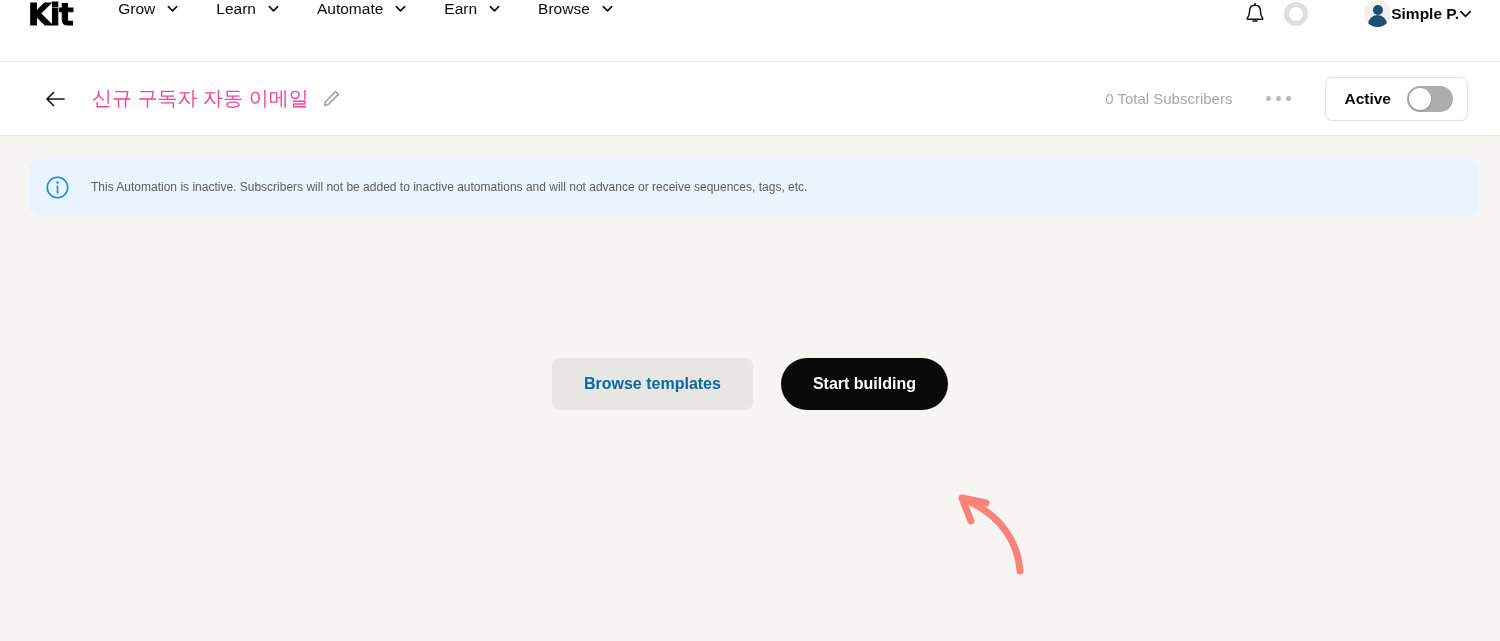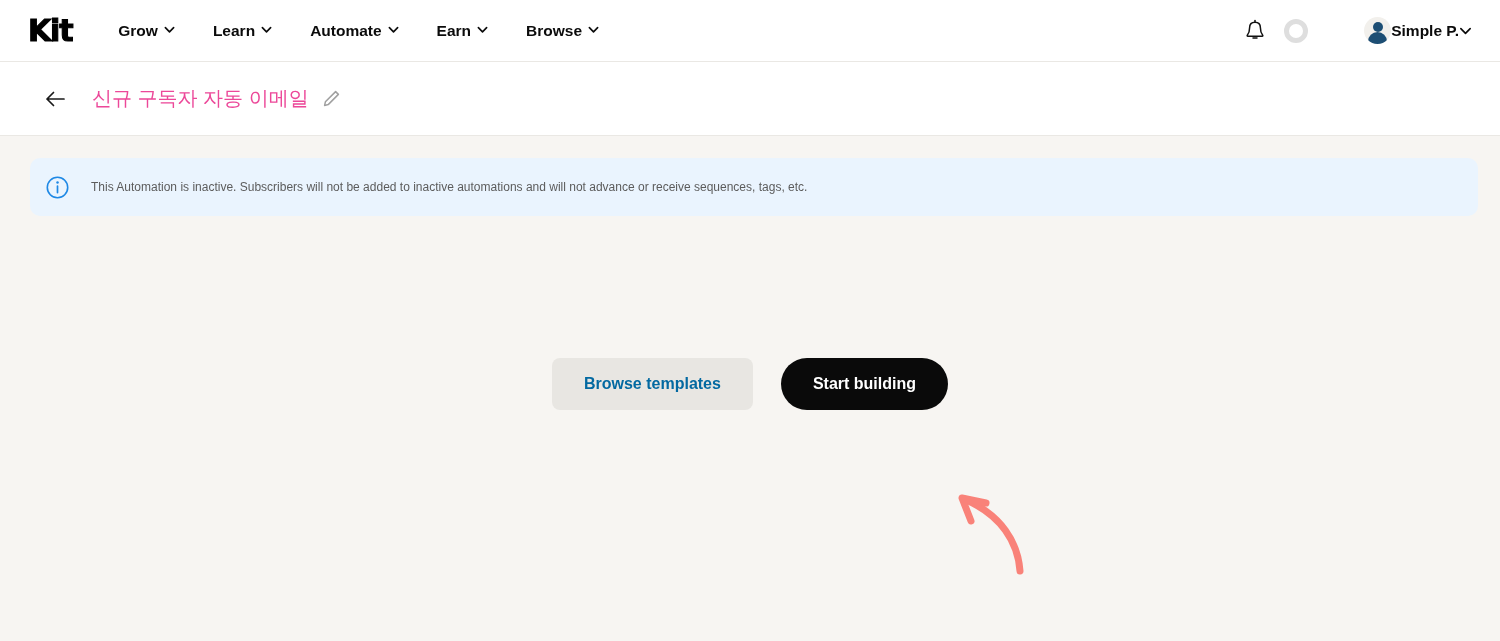--- a/index.html
+++ b/index.html
@@ -10,42 +10,42 @@
     font-family: "Liberation Sans", sans-serif;
     background: #F7F5F2;
   }
 
   
   .topbar {
     height: 62px;
     background: #ffffff;
     border-bottom: 1px solid #EAE8E4;
     display: flex;
-    align-items: center;
+    align-items: flex-start;
     padding: 0 30px 0 28px;
     position: relative;
   }
   .logo {
     font-size: 30px;
     font-weight: 900;
     letter-spacing: -1.2px;
     color: #000000;
     line-height: 1;
     font-family: "DejaVu Sans", sans-serif;
     -webkit-text-stroke: 1.1px #000;
     margin-right: 46px;
     user-select: none;
   }
   .nav { display: flex; align-items: center; gap: 38px; }
   .nav-item {
     display: flex;
     align-items: center;
-    gap: 6px;
+    gap: 12px;
     font-size: 15.5px;
-    font-weight: 700;
+    font-weight: 400;
     color: #0B0B0B;
     cursor: pointer;
     white-space: nowrap;
   }
   .chev {
     width: 11px; height: 11px;
     display: inline-block;
     position: relative; top: -1px;
   }
   .chev svg { display: block; }
@@ -324,20 +324,38 @@
   </span>
 
   <div class="page-title">신규 구독자 자동 이메일</div>
 
   <span class="pencil">
     <svg viewBox="0 0 19 19" width="19" height="19">
       <path d="M13.6 2.6 L16.4 5.4 L6.2 15.6 L2.6 16.4 L3.4 12.8 Z" fill="none" stroke="#A0A0A0" stroke-width="1.5" stroke-linejoin="round"></path>
     </svg>
   </span>
 
+  <div class="sub-right">
+
+    <span class="subs-count">0 Total Subscribers</span>
+
+    <span class="dots">
+      <i></i>
+        <i></i>
+        <i></i>
+    </span>
+
+    <div class="toggle-box">
+      <span class="toggle-label">Active</span>
+      <span class="switch">
+        <span class="knob"></span>
+      </span>
+    </div>
+
+  </div>
 </div>
 
 <div class="main">
 
   <div class="banner">
     <span class="info-icon">
       <svg viewBox="0 0 23 23" width="23" height="23">
         <circle cx="11.5" cy="11.5" r="10.2" fill="none" stroke="#1E88E5" stroke-width="1.6"></circle>
         <circle cx="11.5" cy="6.6" r="1.25" fill="#1E88E5"></circle>
         <path d="M11.5 10 L11.5 16.6" stroke="#1E88E5" stroke-width="1.7" stroke-linecap="round"></path>

